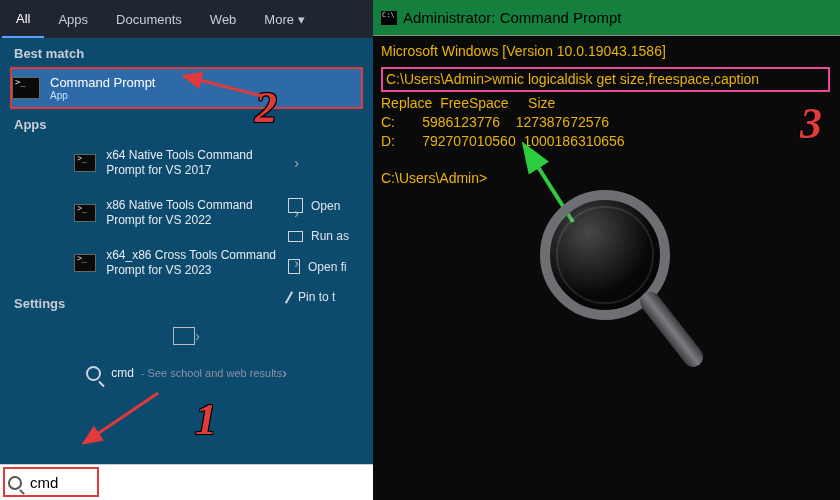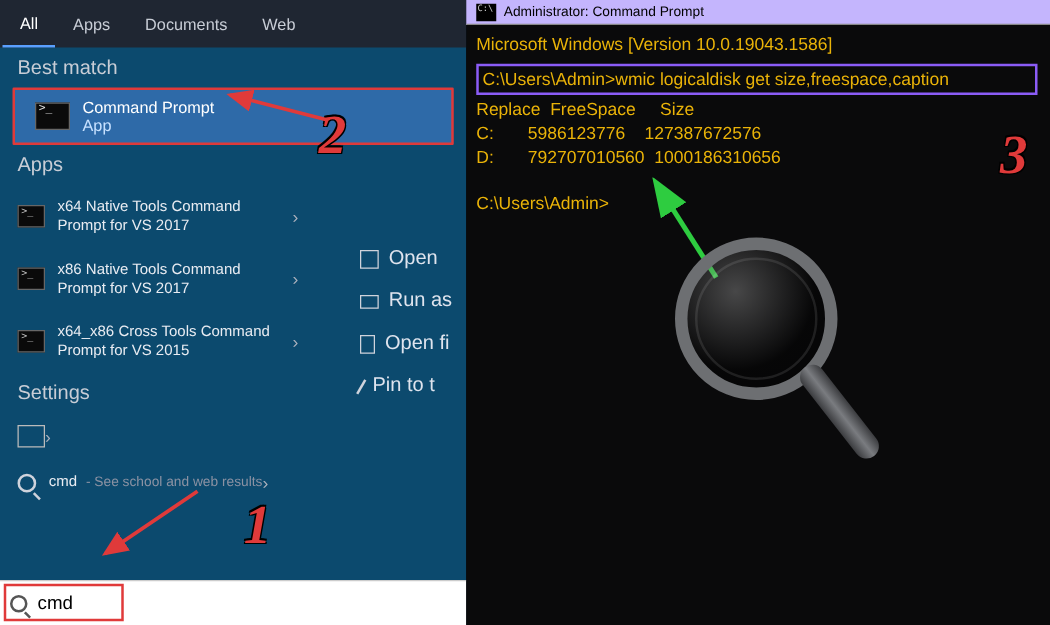--- a/index.html
+++ b/index.html
@@ -3,58 +3,58 @@
 <meta charset="utf-8">
 <style>
 *{margin:0;padding:0;box-sizing:border-box;font-family:"Segoe UI",Arial,sans-serif}
 body{width:840px;height:500px;background:#050a13;position:relative;overflow:hidden}
 .root{display:flex;width:100%;height:100%;position:relative}
 .left{width:373px;height:100%;background:#0c4a6e;position:relative;color:#fff;display:flex;flex-direction:column}
 .tabs{display:flex;align-items:center;height:38px;background:#1f2632;padding:0 2px}
 .tab{padding:0 14px;height:38px;display:flex;align-items:center;font-size:13px;color:#c8cdd6;cursor:pointer}
 .tab.active{border-bottom:2px solid #5aa0ff;color:#fff}
 .more{display:flex;align-items:center;gap:4px}
-.section-h{font-size:16px;color:#c8cdd6;padding:8px 14px 6px;font-weight:400}
+.section-h{font-size:13px;color:#c8cdd6;padding:8px 14px 6px;font-weight:700}
 .bestmatch{padding:0 10px}
-.bm-card{display:flex;align-items:center;gap:10px;background:#2e6aa8;border:2px solid #e03a3a;padding:6px 16px;border-radius:1px}
+.bm-card{display:flex;align-items:center;gap:10px;background:#2e6aa8;border:2px solid #e03a3a;padding:6px 0;border-radius:1px}
 .bm-icon{width:28px;height:22px;background:#0a0a0a;border:1px solid #666;position:relative}
 .bm-icon::before{content:">_";position:absolute;top:-1px;left:2px;color:#ddd;font-size:9px;font-family:Consolas,monospace}
 .bm-text .t1{font-size:13px}
-.bm-text .t2{font-size:13px;color:#c7e1ff}
+.bm-text .t2{font-size:10px;color:#c7e1ff}
 .list{padding:0 6px}
-.row{display:flex;align-items:center;justify-content:flex-start;padding:10px 8px;cursor:pointer}
+.row{display:flex;align-items:center;justify-content:center;padding:10px 8px;cursor:pointer}
 .row .lft{display:flex;align-items:center;gap:10px;max-width:220px}
 .row .txt{font-size:12px;color:#e9ecf2;line-height:1.25}
 .row .chev{color:#aab0bc;font-size:14px}
 .mini-icon{width:22px;height:18px;background:#0a0a0a;border:1px solid #666;position:relative;flex-shrink:0}
 .mini-icon::before{content:">_";position:absolute;top:-1px;left:2px;color:#ccc;font-size:8px;font-family:Consolas,monospace}
 .swap-icon{width:22px;height:18px;border:1px solid #bbb;position:relative;flex-shrink:0}
 .search-icon{width:15px;height:15px;border:2px solid #cfd3dc;border-radius:50%;position:relative;flex-shrink:0}
 .search-icon::after{content:"";position:absolute;right:-6px;bottom:-6px;width:7px;height:2px;background:#cfd3dc;transform:rotate(45deg)}
 .sub{font-size:11px;color:#8b92a3;margin-left:4px}
 .searchbar{margin-top:auto;background:#fff;height:36px;display:flex;align-items:center;padding:0 8px;gap:8px;border-top:1px solid #ccc}
 .searchbar .sbi{width:14px;height:14px;border:2px solid #555;border-radius:50%;position:relative}
 .searchbar .sbi::after{content:"";position:absolute;right:-5px;bottom:-5px;width:6px;height:2px;background:#555;transform:rotate(45deg)}
 .searchbar input{border:none;outline:none;font-size:15px;color:#000;flex:1}
 .sb-frame{position:absolute;left:3px;bottom:3px;width:96px;height:30px;border:2px solid #e03a3a;pointer-events:none}
 
-.right-side{position:absolute;left:288px;top:190px;width:85px;color:#dfe4ee;font-size:16px}
+.right-side{position:absolute;left:288px;top:190px;width:85px;color:#dfe4ee;font-size:12px}
 .ctx{display:flex;align-items:center;gap:8px;padding:8px 0}
 .ctx-i{width:15px;height:15px;display:inline-block;position:relative}
 .ci-open{border:1px solid #cfd3dc}
 .ci-run{width:15px;height:11px;border:1px solid #cfd3dc}
 .ci-file{width:12px;height:15px;border:1px solid #cfd3dc}
 .ci-pin{width:2px;height:13px;background:#cfd3dc;transform:rotate(30deg)}
 
 .term{flex:1;height:100%;background:#0a0a0b;position:relative}
-.titlebar{height:20px;background:#c4b5fd;display:flex;align-items:center;gap:6px;padding:0 8px;color:#000;font-size:11px;border-bottom:1px solid #888}
+.titlebar{height:36px;background:#15803d;display:flex;align-items:center;gap:6px;padding:0 8px;color:#000;font-size:15px;border-bottom:1px solid #888}
 .tb-icon{width:16px;height:14px;background:#000;position:relative}
 .tb-icon::before{content:"C:\\";position:absolute;top:0;left:1px;color:#ccc;font-size:7px;font-family:Consolas,monospace}
 .termbody{padding:6px 8px;font-family:Consolas,"Courier New",monospace;font-size:14px;color:#eab308;line-height:1.35;position:relative}
-.cmd-frame{border:2px solid #8b5cf6;padding:1px 3px;margin:6px 0 2px;display:inline-block;width:calc(100% - 2px)}
+.cmd-frame{border:2px solid #ec4899;padding:1px 3px;margin:6px 0 2px;display:inline-block;width:calc(100% - 2px)}
 .termbody div{white-space:pre}
 
 
 .num{position:absolute;font-family:Georgia,"Times New Roman",serif;font-weight:bold;font-size:44px;color:#e03a3a;font-style:italic;text-shadow:1px 1px 0 #000,-1px -1px 0 #000,1px -1px 0 #000,-1px 1px 0 #000}
 .arrow1{position:absolute;left:80px;bottom:52px;width:80px;height:60px;pointer-events:none}
 .arrow2{position:absolute;left:180px;top:66px;width:85px;height:36px;pointer-events:none}
 .arrowG{position:absolute;left:518px;top:142px;width:70px;height:85px;pointer-events:none}
 .magn{position:absolute;left:540px;top:190px;width:180px;height:220px;pointer-events:none}
 .magn .lens{width:130px;height:130px;border:10px solid #6d6f72;border-radius:50%;background:radial-gradient(circle at 35% 30%,rgba(255,255,255,.25),rgba(0,0,0,.35) 60%,rgba(0,0,0,.5));position:relative}
 .magn .lens::before{content:"";position:absolute;inset:6px;border-radius:50%;border:2px solid rgba(255,255,255,.1)}
@@ -64,20 +64,24 @@
 <body>
 
 <div class="root">
 
   <div class="left">
     <div class="tabs">
       <div class="tab active">All</div>
       <div class="tab">Apps</div>
       <div class="tab">Documents</div>
       <div class="tab">Web</div>
+      <div class="tab more">
+          <span>More</span>
+          <span>▾</span>
+        </div>
     </div>
 
     <div class="section-h">Best match</div>
     <div class="bestmatch">
       <div class="bm-card">
         <span class="bm-icon"></span>
         <div class="bm-text">
           <div class="t1">Command Prompt</div>
           <div class="t2">App</div>
         </div>
@@ -89,28 +93,28 @@
       <div class="row">
         <div class="lft">
             <span class="mini-icon"></span>
             <span class="txt">x64 Native Tools Command Prompt for VS 2017</span>
           </div>
         <span class="chev">›</span>
       </div>
       <div class="row">
         <div class="lft">
             <span class="mini-icon"></span>
-            <span class="txt">x86 Native Tools Command Prompt for VS 2017</span>
+            <span class="txt">x86 Native Tools Command Prompt for VS 2022</span>
           </div>
         <span class="chev">›</span>
       </div>
       <div class="row">
         <div class="lft">
             <span class="mini-icon"></span>
-            <span class="txt">x64_x86 Cross Tools Command Prompt for VS 2015</span>
+            <span class="txt">x64_x86 Cross Tools Command Prompt for VS 2023</span>
           </div>
         <span class="chev">›</span>
       </div>
     </div>
 
     <div class="section-h">Settings</div>
     <div class="list">
       <div class="row">
         <div class="lft">
             <span class="swap-icon"></span>

